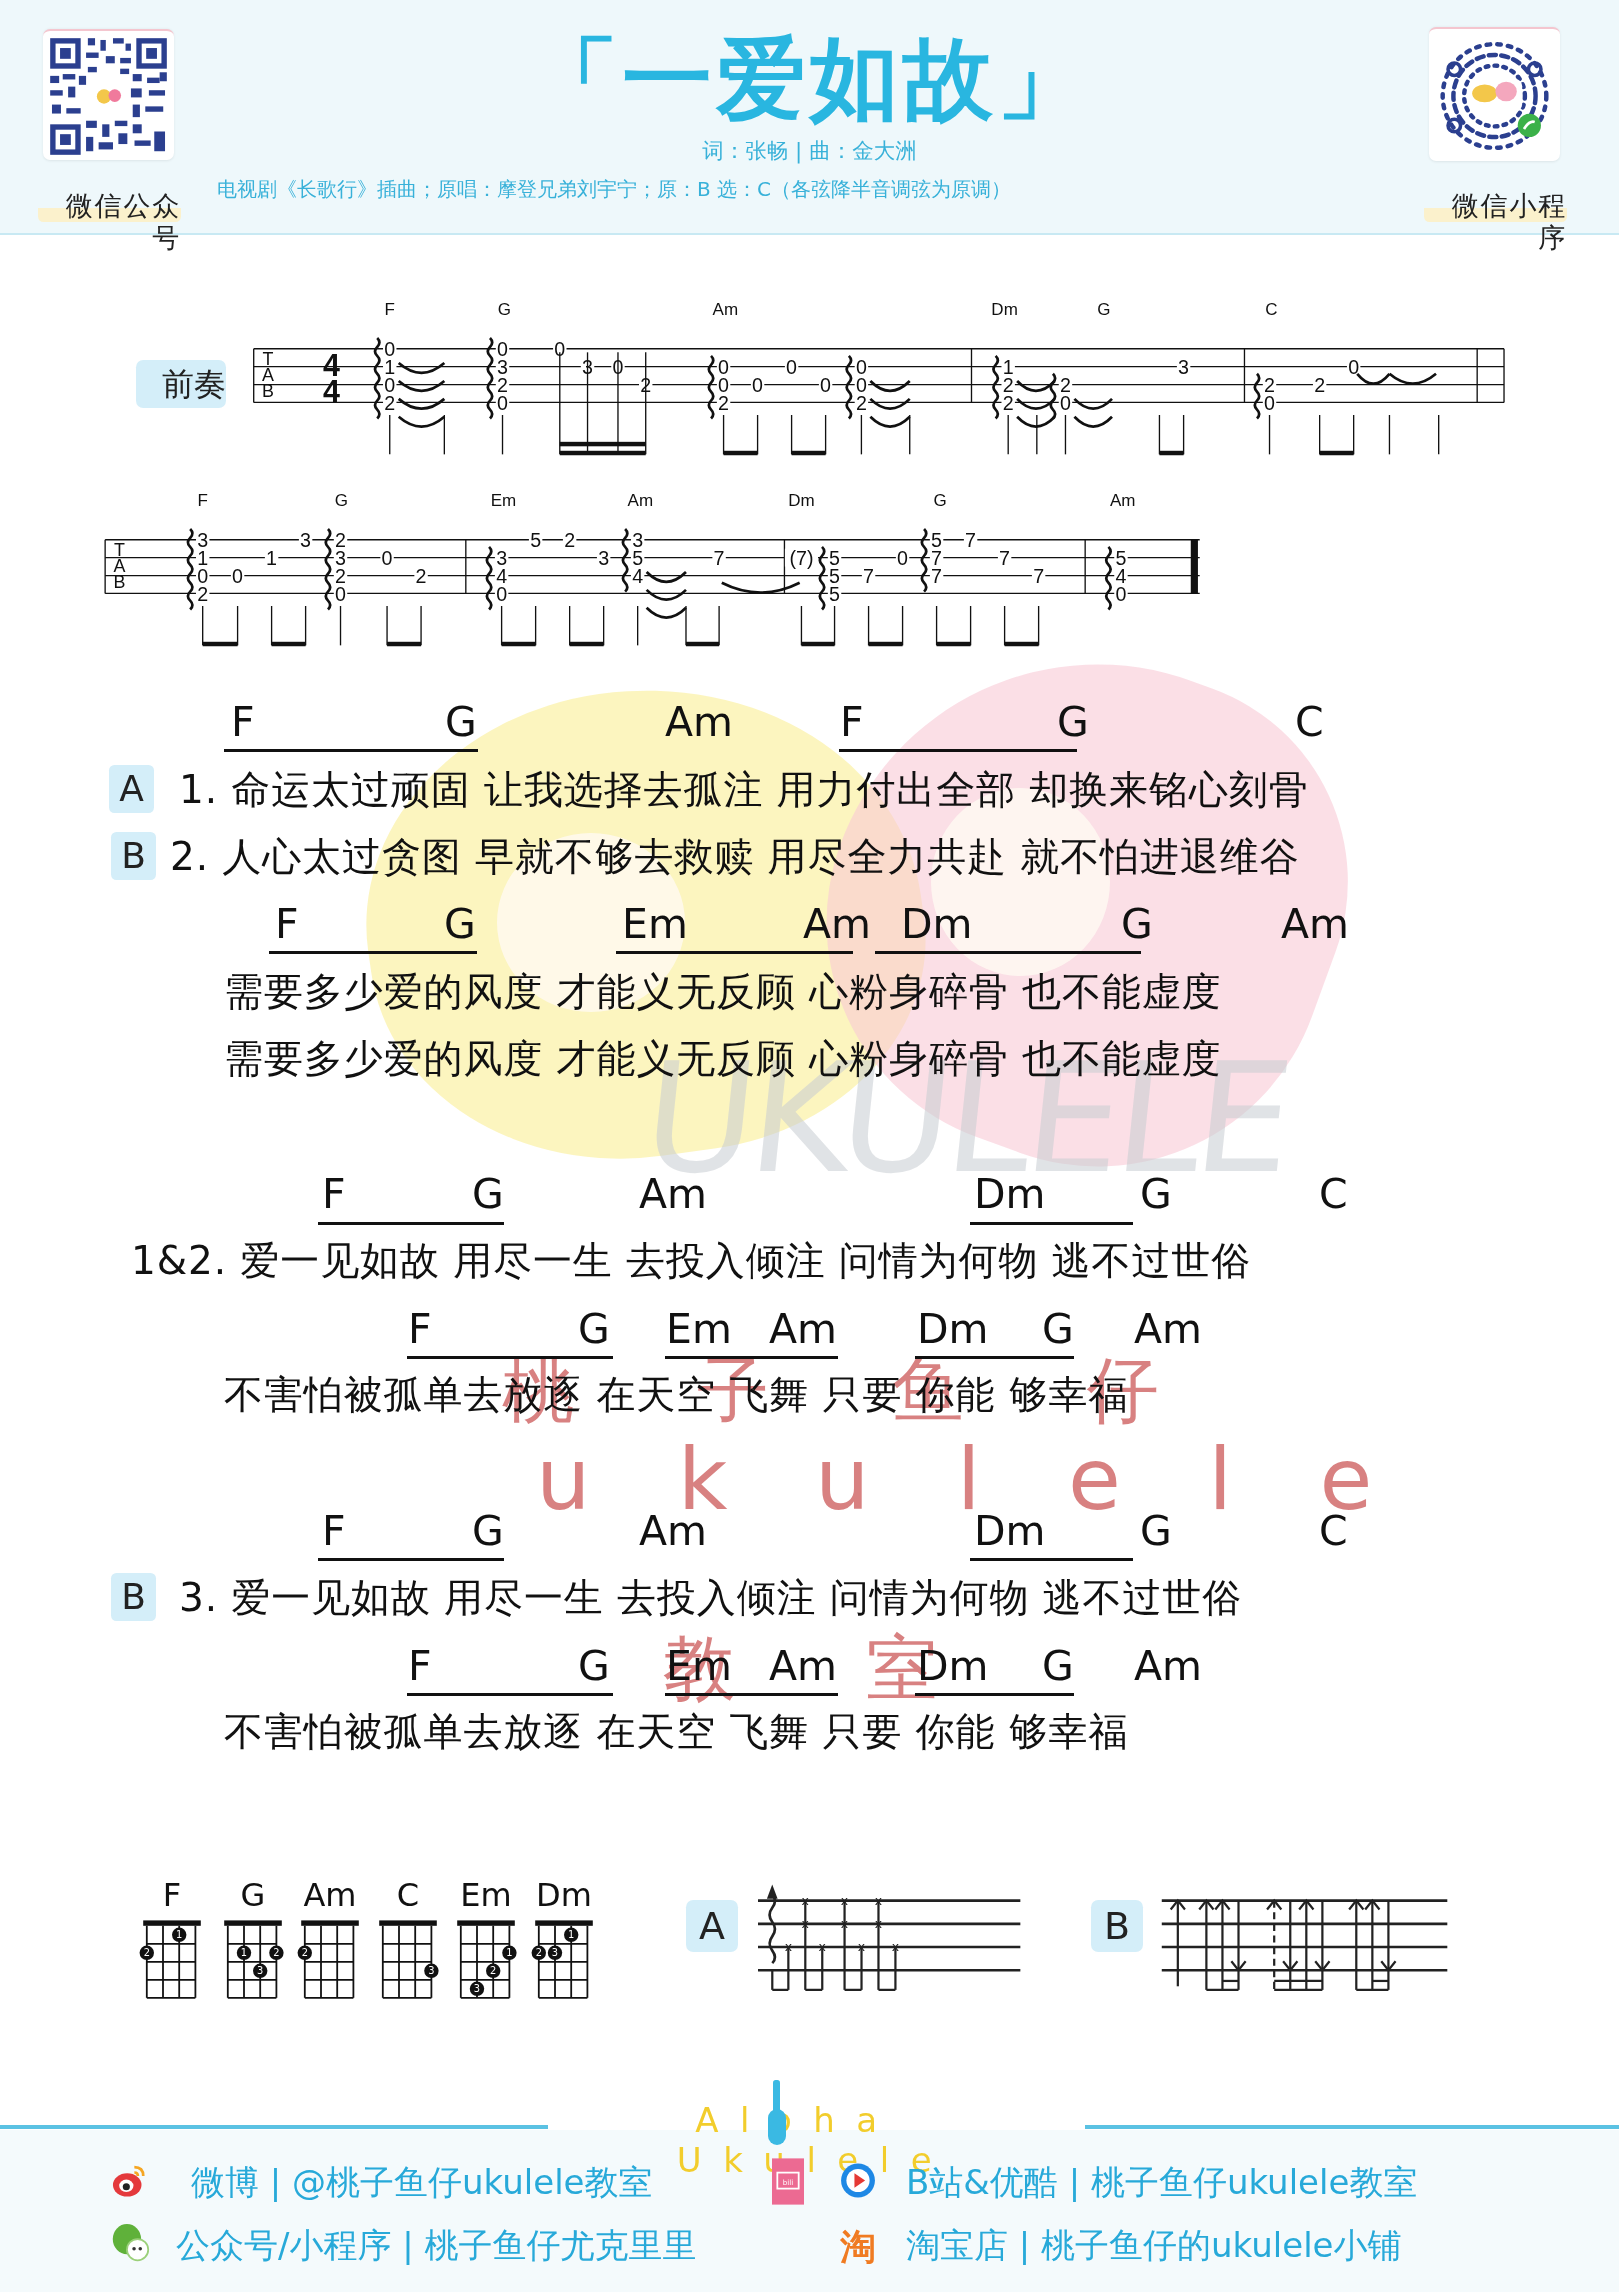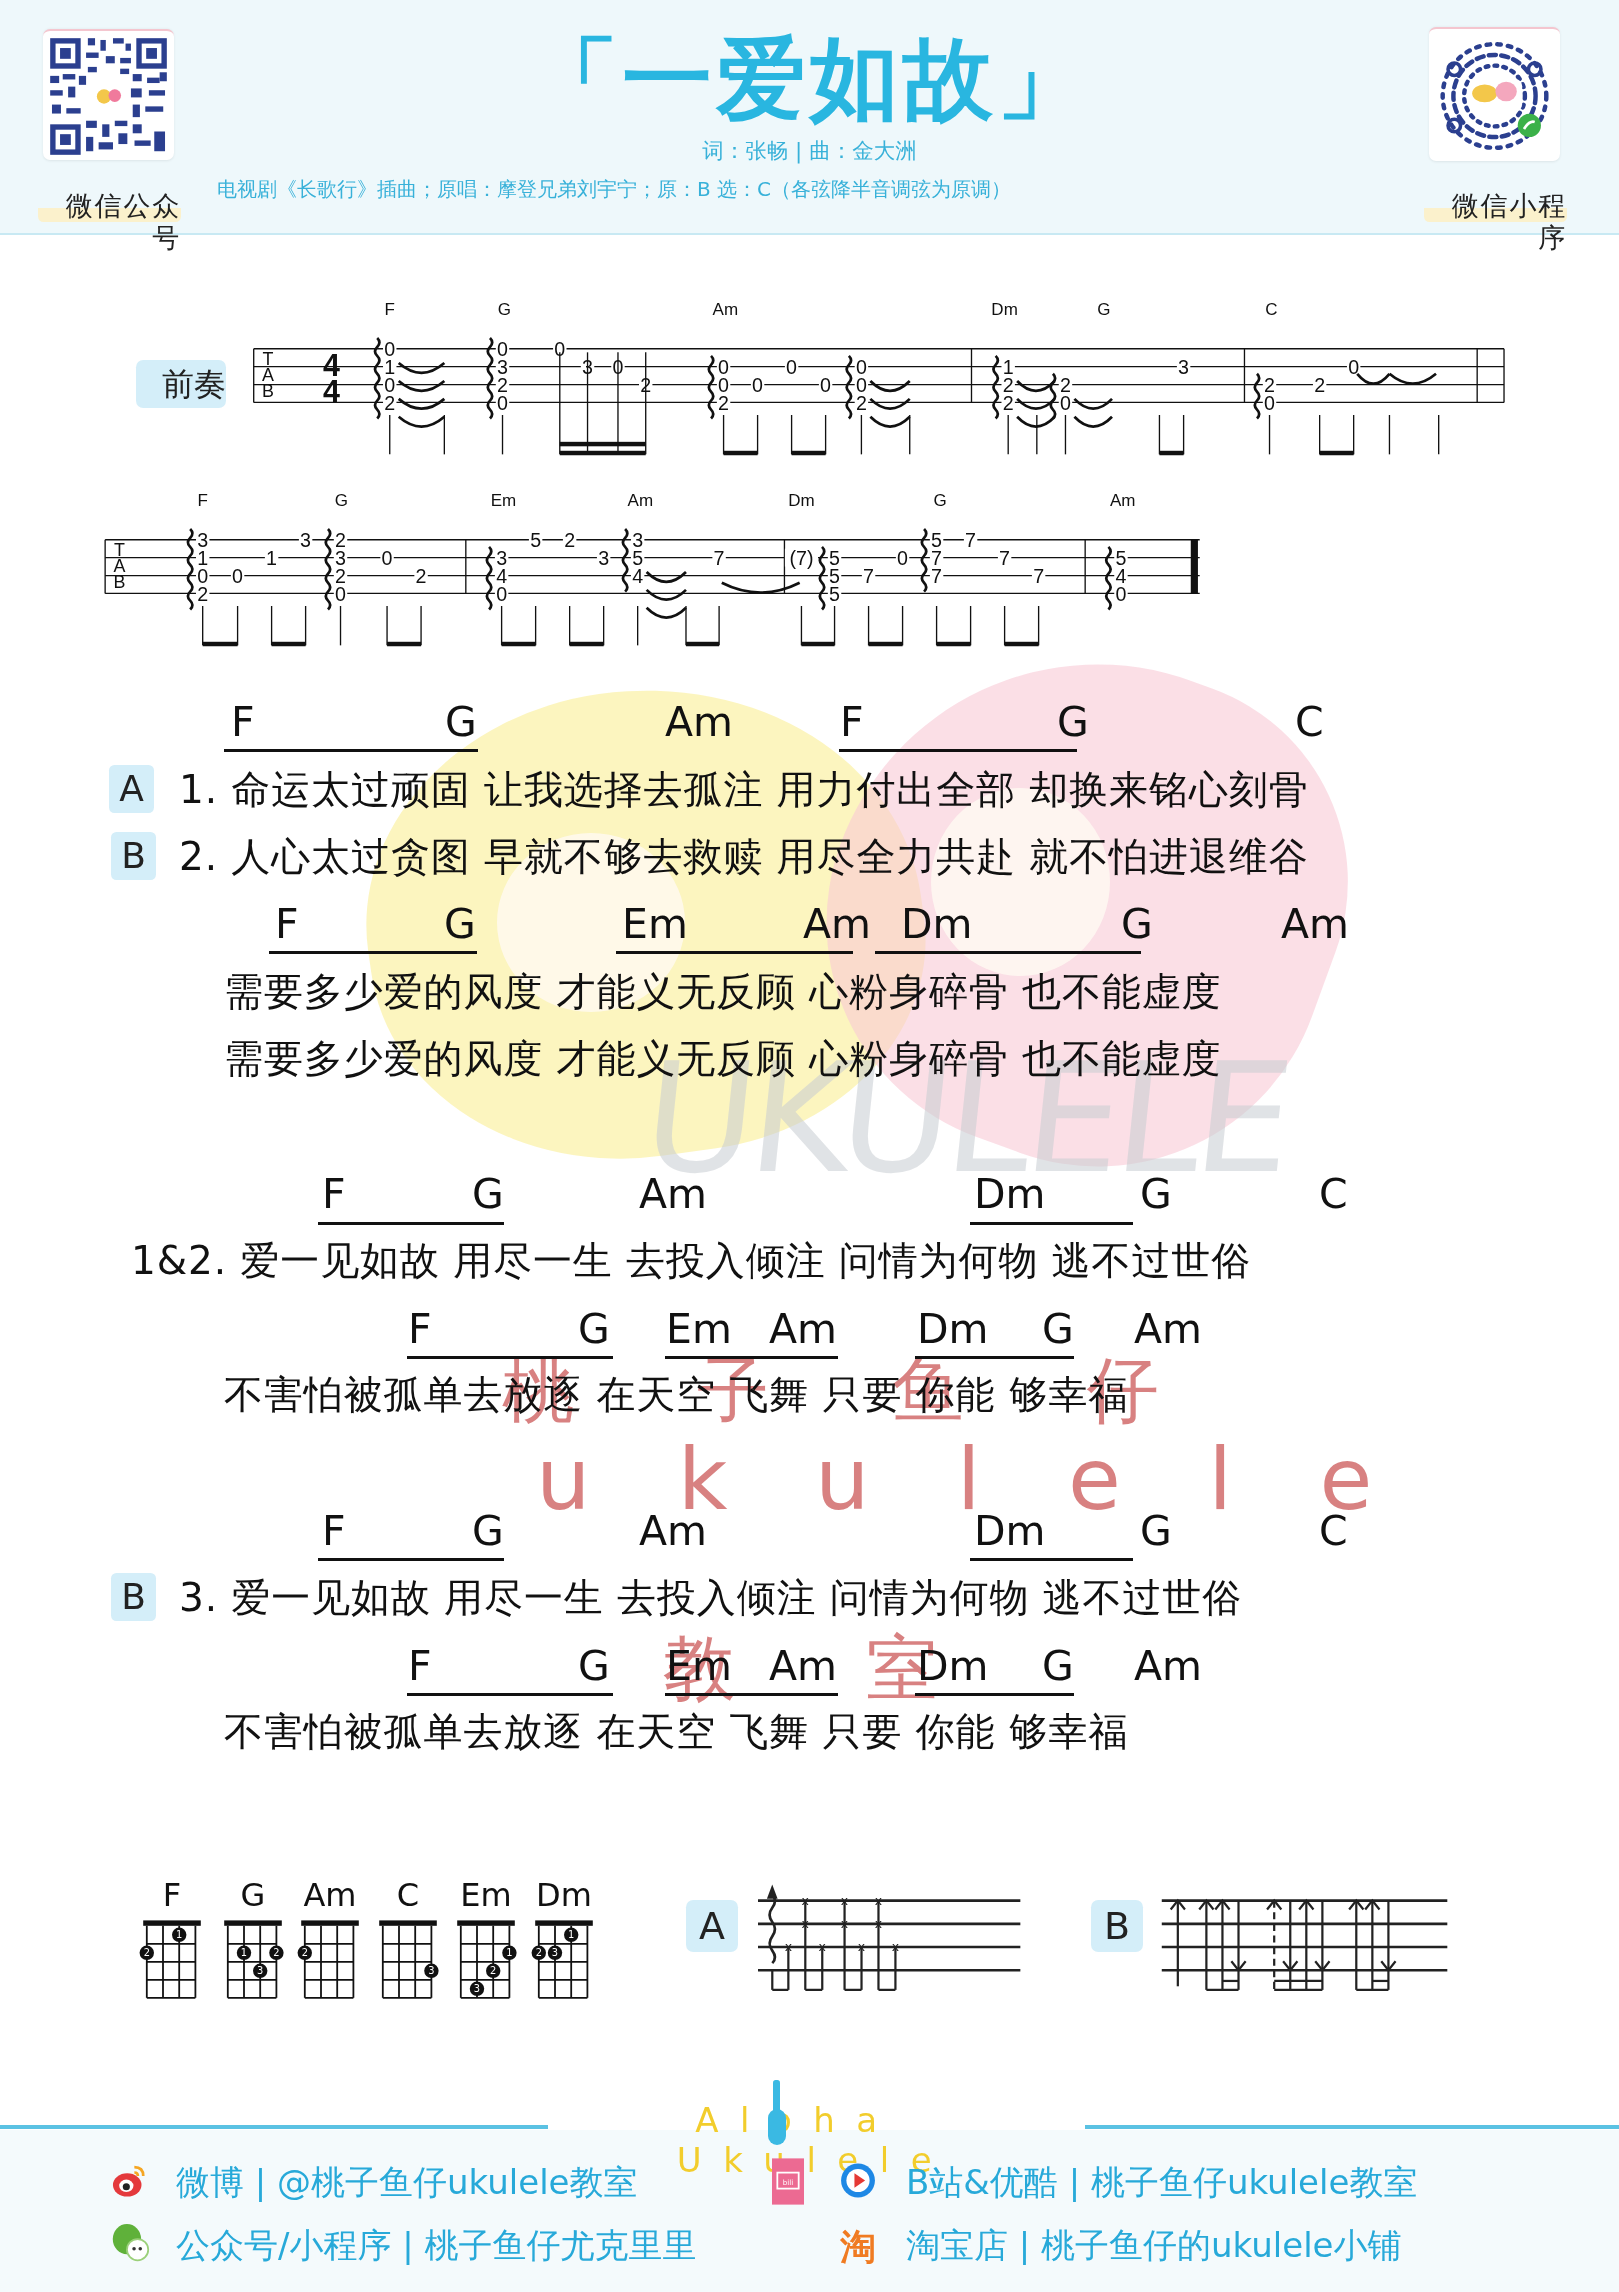--- a/index.html
+++ b/index.html
@@ -501,21 +501,21 @@
     <div class="chord" style="left: 445px; top: 699px;">G</div>
     <div class="chord" style="left: 665px; top: 699px;">Am</div>
     <div class="chord" style="left: 840px; top: 699px;">F</div>
     <div class="chord" style="left: 1057px; top: 699px;">G</div>
     <div class="chord" style="left: 1295px; top: 699px;">C</div>
     <div class="chord-line" style="left: 224px; width: 254px; top: 749px;"></div>
     <div class="chord-line" style="left: 839px; width: 238px; top: 749px;"></div>
     <div class="section-badge" style="left: 109px; top: 765px;">A</div>
     <div class="lyric" style="left: 179px; top: 765px;">1. 命运太过顽固  让我选择去孤注  用力付出全部  却换来铭心刻骨</div>
     <div class="section-badge" style="left: 111px; top: 832px;">B</div>
-    <div class="lyric" style="left: 179px; top: 832px;">2. 人心太过贪图  早就不够去救赎  用尽全力共赴  就不怕进退维谷</div>
+    <div class="lyric" style="left: 170px; top: 832px;">2. 人心太过贪图  早就不够去救赎  用尽全力共赴  就不怕进退维谷</div>
     <div class="chord" style="left: 275px; top: 901px;">F</div>
     <div class="chord" style="left: 444px; top: 901px;">G</div>
     <div class="chord" style="left: 622px; top: 901px;">Em</div>
     <div class="chord" style="left: 803px; top: 901px;">Am</div>
     <div class="chord" style="left: 901px; top: 901px;">Dm</div>
     <div class="chord" style="left: 1121px; top: 901px;">G</div>
     <div class="chord" style="left: 1281px; top: 901px;">Am</div>
     <div class="chord-line" style="left: 269px; width: 208px; top: 951px;"></div>
     <div class="chord-line" style="left: 616px; width: 237px; top: 951px;"></div>
     <div class="chord-line" style="left: 875px; width: 266px; top: 951px;"></div>
@@ -764,21 +764,21 @@
 <div class="uke-neck"></div>
 <div class="uke-body"></div>
 
 <svg class="footer-icon" style="left:111px;top:2160px;" viewBox="0 0 40 46">
   <ellipse cx="18" cy="28" rx="16" ry="13" fill="#e4393c"></ellipse>
   <ellipse cx="17" cy="29" rx="8" ry="7" fill="#fff"></ellipse>
   <circle cx="17" cy="30" r="4" fill="#222"></circle>
   <path d="M26 8 q10 0 10 10" stroke="#f5a623" stroke-width="3" fill="none"></path>
   <path d="M26 14 q4 0 4 4" stroke="#f5a623" stroke-width="3" fill="none"></path>
 </svg>
-<div class="footer-item" style="left:176px;top:2160px;">微博 | @桃子鱼仔ukulele教室</div>
+<div class="footer-item" style="left:191px;top:2160px;">微博 | @桃子鱼仔ukulele教室</div>
 
 <svg class="footer-icon" style="left:772px;top:2158px;width:32px;height:47px;" viewBox="0 0 36 52">
   <rect x="0" y="0" width="36" height="52" fill="#ec6a92"></rect>
   <rect x="6" y="16" width="24" height="18" fill="none" stroke="#fff" stroke-width="2"></rect>
   <text x="18" y="30" fill="#fff" font-size="8" text-anchor="middle" font-family="DejaVu Sans, sans-serif">bili</text>
 </svg>
 <svg class="footer-icon" style="left:840px;top:2160px;" viewBox="0 0 40 46">
   <circle cx="20" cy="23" r="19" fill="#1e88e5"></circle>
   <circle cx="20" cy="23" r="13" fill="#fff"></circle>
   <path d="M16 15 L28 23 L16 31 Z" fill="#e53935"></path>

